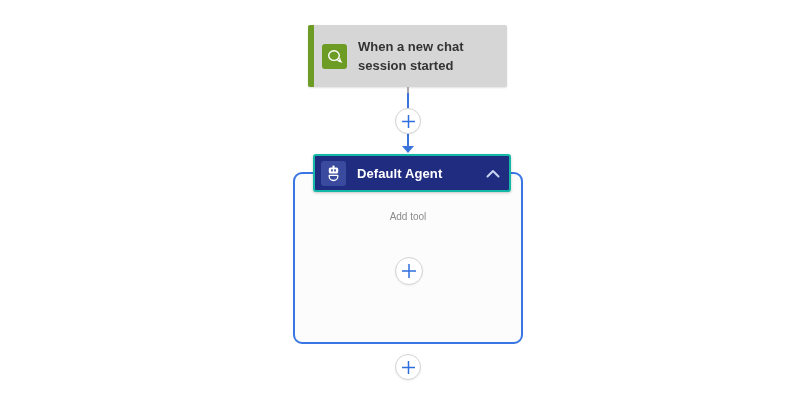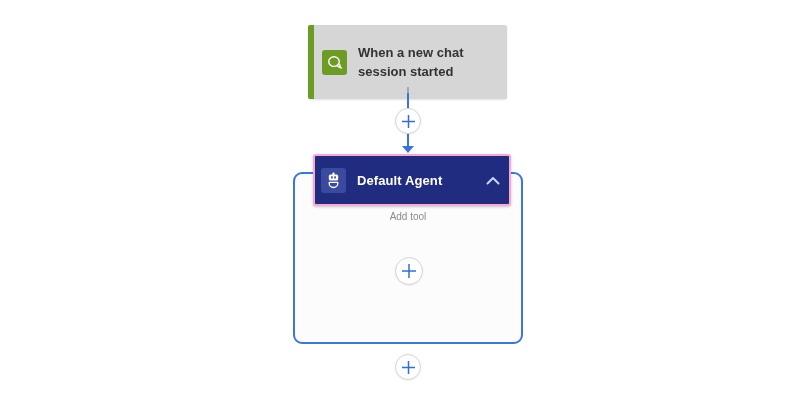--- a/index.html
+++ b/index.html
@@ -4,21 +4,21 @@
 <style>
   * { margin: 0; padding: 0; box-sizing: border-box; }
   html, body { width: 800px; height: 400px; background: #ffffff; overflow: hidden; }
   .canvas {
     position: relative; width: 800px; height: 400px; background: #ffffff;
     font-family: "Liberation Sans", sans-serif;
   }
 
   
   .trigger-card {
-    position: absolute; left: 308px; top: 25px; width: 199px; height: 74px;
+    position: absolute; left: 308px; top: 25px; width: 199px; height: 62px;
     background: #d6d6d6; border-radius: 2px;
     display: flex; align-items: center; cursor: pointer;
     box-shadow: 0 1px 2px rgba(0,0,0,0.12);
   }
   .trigger-accent {
     position: absolute; left: 0; top: 0; bottom: 0; width: 6px;
     background: #6c9c23; border-radius: 2px 0 0 2px;
   }
   .trigger-icon {
     width: 25px; height: 25px; background: #6c9c23; border-radius: 3px;
@@ -51,22 +51,22 @@
   .plus-button.connector-plus { left: 395px; top: 108px; }
   .plus-button.container-plus { left: 395px; top: 257px; width: 28px; height: 28px; }
   .plus-button.bottom-plus    { left: 395px; top: 354px; }
 
   
   .agent-container {
     position: absolute; left: 293px; top: 172px; width: 230px; height: 172px;
     background: #fcfcfc; border: 2px solid #3976e3; border-radius: 9px;
   }
   .agent-header {
-    position: absolute; left: 313px; top: 154px; width: 198px; height: 52px;
-    background: #202c80; border: 2px solid #f9a8d4; border-radius: 3px;
+    position: absolute; left: 313px; top: 154px; width: 198px; height: 38px;
+    background: #202c80; border: 2px solid #14b8a6; border-radius: 3px;
     display: flex; align-items: center; cursor: pointer;
     box-shadow: 0 1px 3px rgba(0,0,0,0.22);
   }
   .agent-icon {
     width: 25px; height: 25px; background: #3a4a9e; border-radius: 3px;
     margin-left: 6px; flex: 0 0 auto;
     display: flex; align-items: center; justify-content: center;
   }
   .agent-title {
     margin-left: 11px; color: #ffffff; font-size: 13px; font-weight: bold;

